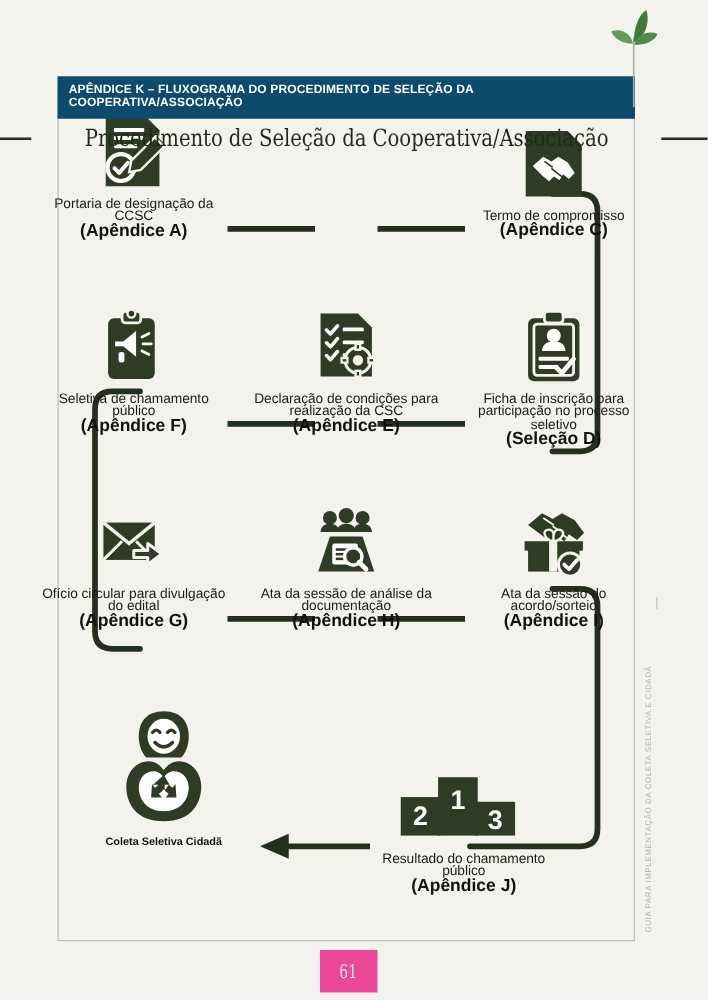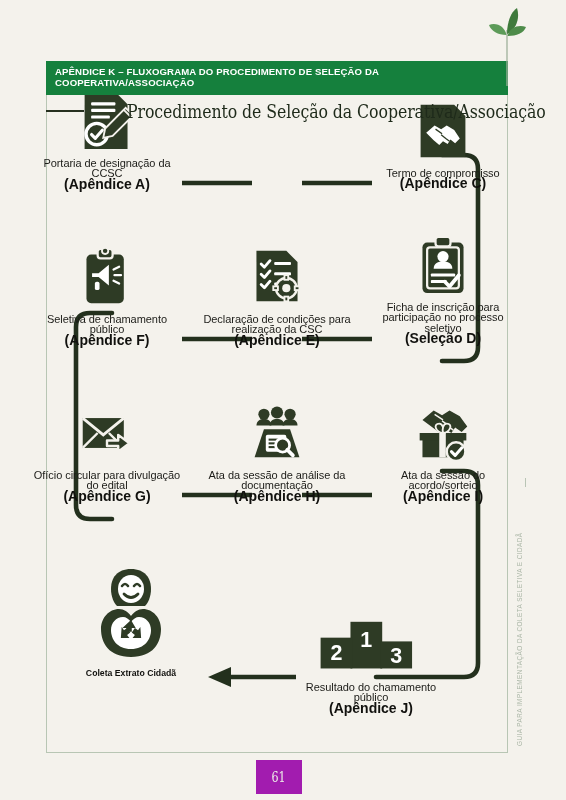--- a/index.html
+++ b/index.html
@@ -42,41 +42,41 @@
     height: 78px;
     z-index: 6;
   }
 
   
   .header-band {
     position: absolute;
     left: 46px;
     top: 61px;
     width: 462px;
-    background: #15803d;
+    background: #0c4a6e;
     padding: 5px 8px 6px 9px;
     z-index: 5;
   }
   .header-band .htxt {
     color: #ffffff;
     font-size: 9.6px;
     font-weight: bold;
     letter-spacing: 0.12px;
     line-height: 11.4px;
   }
 
   
   .title-row {
     position: absolute;
     left: 46px;
     top: 100px;
     width: 462px;
     display: flex;
     align-items: center;
-    justify-content: space-between;
+    justify-content: center;
     z-index: 4;
   }
   .title-rule {
     height: 2px;
     background: #26301f;
     flex: 0 0 38px;
   }
   .title-text {
     font-family: "DejaVu Serif", serif;
     font-size: 19px;
@@ -162,21 +162,21 @@
     z-index: 4;
   }
 
   
   .footer-box {
     position: absolute;
     left: 256px;
     top: 760px;
     width: 46px;
     height: 34px;
-    background: #a21caf;
+    background: #ec4899;
     display: flex;
     align-items: center;
     justify-content: center;
     z-index: 5;
   }
   .footer-box .pnum {
     font-family: "DejaVu Serif", serif;
     font-size: 15px;
     color: #eceee7;
     transform: scaleX(0.74);
@@ -298,21 +298,21 @@
               <rect x="9" y="-2" width="5" height="4"></rect>
             </g>
             <circle r="4.4" fill="#f4f2ec"></circle>
           </g>
         </svg>
       </div>
       <div class="caption">Declaração de condições para realização da CSC</div>
       <div class="code">(Apêndice E)</div>
     </div>
 
-    <div class="node" style="left:322px; top:158px;">
+    <div class="node" style="left:322px; top:170px;">
       <div class="icon-wrap">
         <svg viewBox="0 0 60 64" width="56" height="60">
           <rect x="8" y="8" width="44" height="54" rx="5" fill="#2e3b25"></rect>
           <rect x="13" y="13" width="34" height="44" rx="3" fill="none" stroke="#f4f2ec" stroke-width="2.4"></rect>
           <rect x="22" y="2" width="16" height="10" rx="3" fill="#2e3b25" stroke="#f4f2ec" stroke-width="2.4"></rect>
           <circle cx="30" cy="23" r="6" fill="#fff"></circle>
           <path d="M20 36 c0 -6 5 -8 10 -8 s10 2 10 8 Z" fill="#fff"></path>
           <rect x="17" y="41" width="26" height="3.4" fill="#fff" rx="1"></rect>
           <rect x="17" y="48" width="17" height="3.4" fill="#fff" rx="1"></rect>
           <path d="M32 50 l5 5 l10 -12" stroke="#fff" stroke-width="4" fill="none" stroke-linecap="round" stroke-linejoin="round"></path>
@@ -385,21 +385,21 @@
           <path d="M31 29 q 7 7 14 0" stroke="#2e3b25" stroke-width="2.8" fill="none" stroke-linecap="round"></path>
           <path d="M38 92 c -22 0 -30 -14 -30 -28 c 0 -11 8 -20 18 -20 c 5 0 9 3 12 7 c 3 -4 7 -7 12 -7 c 10 0 18 9 18 20 c 0 14 -8 28 -30 28 Z" fill="#2e3b25"></path>
           <path d="M38 84 c -14 0 -20 -10 -20 -19 c 0 -7 5 -13 12 -13 c 3 0 6 2 8 5 c 2 -3 5 -5 8 -5 c 7 0 12 6 12 13 c 0 9 -6 19 -20 19 Z" fill="#fff"></path>
           <g transform="translate(38,66) scale(0.78)" fill="#2e3b25">
             <path d="M0 -14 l6 10 l-5 0 l0 5 l-7 0 l0 -5 l-5 0 Z"></path>
             <path d="M13 9 l-11 0 l3 -4 l-4 -3 l4 -6 l4 3 l3 -4 Z"></path>
             <path d="M-13 9 l11 0 l-3 -4 l4 -3 l-4 -6 l-4 3 l-3 -4 Z"></path>
           </g>
         </svg>
       </div>
-      <div class="node-final-label">Coleta Extrato Cidadã</div>
+      <div class="node-final-label">Coleta Seletiva Cidadã</div>
     </div>
 
     <div class="node" style="left:250px; top:540px;">
       <div class="icon-wrap" style="height:60px;">
         <svg viewBox="0 0 120 60" width="112" height="56">
           <rect x="38" y="3" width="34" height="50" fill="#2e3b25"></rect>
           <rect x="6" y="20" width="34" height="33" fill="#2e3b25"></rect>
           <rect x="70" y="24" width="34" height="29" fill="#2e3b25"></rect>
           <text x="55" y="30" font-family="Liberation Sans, sans-serif" font-size="23" font-weight="bold" fill="#fff" text-anchor="middle">1</text>
           <text x="23" y="44" font-family="Liberation Sans, sans-serif" font-size="23" font-weight="bold" fill="#fff" text-anchor="middle">2</text>

